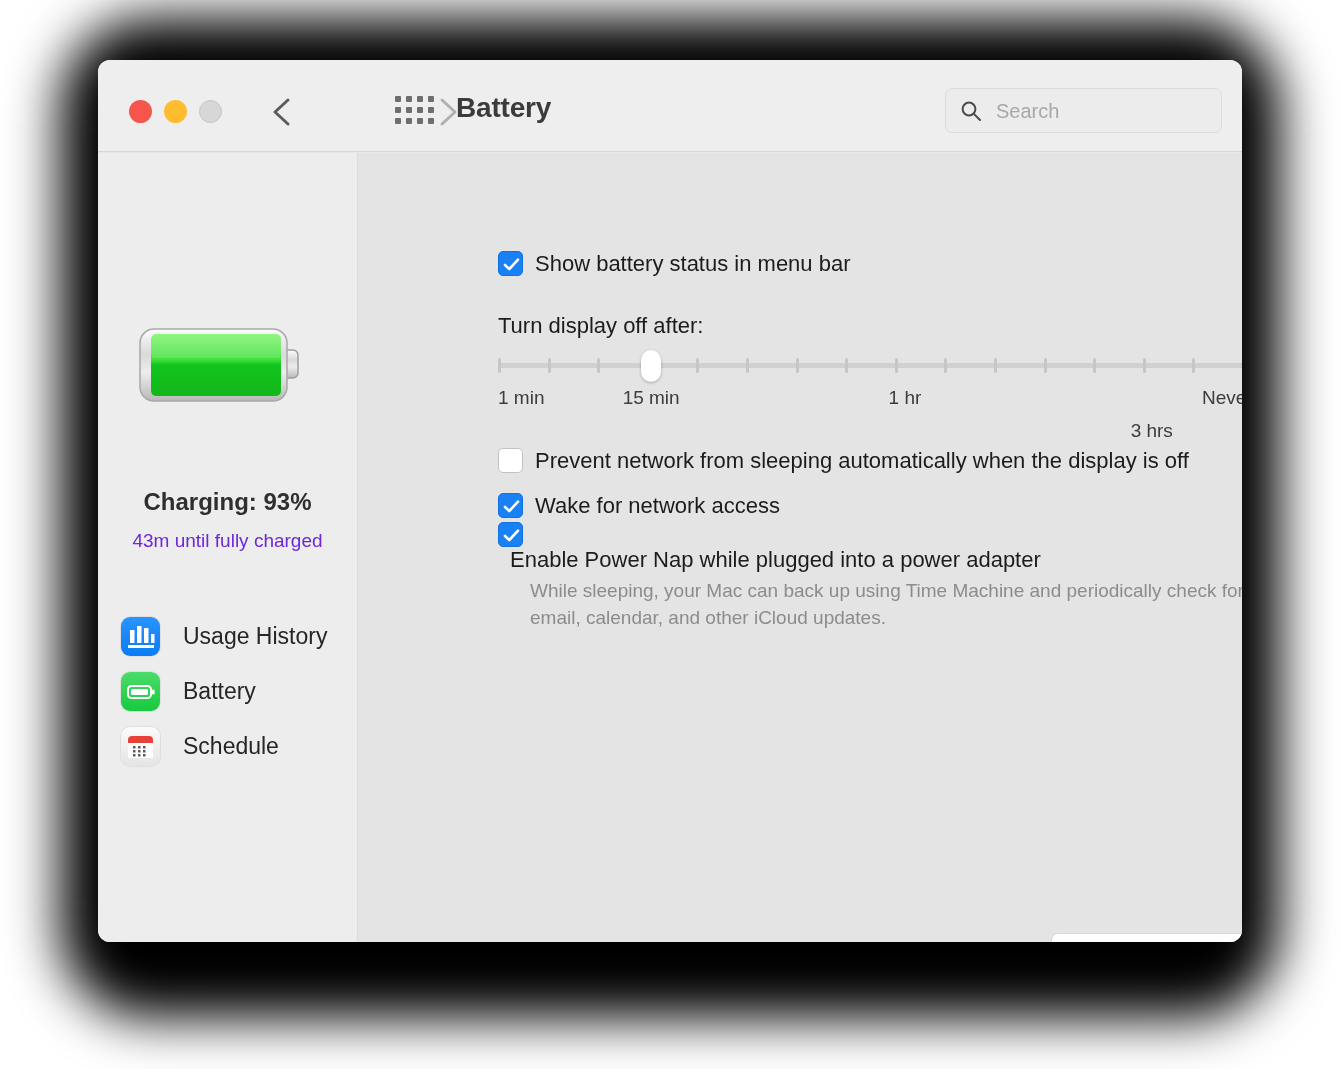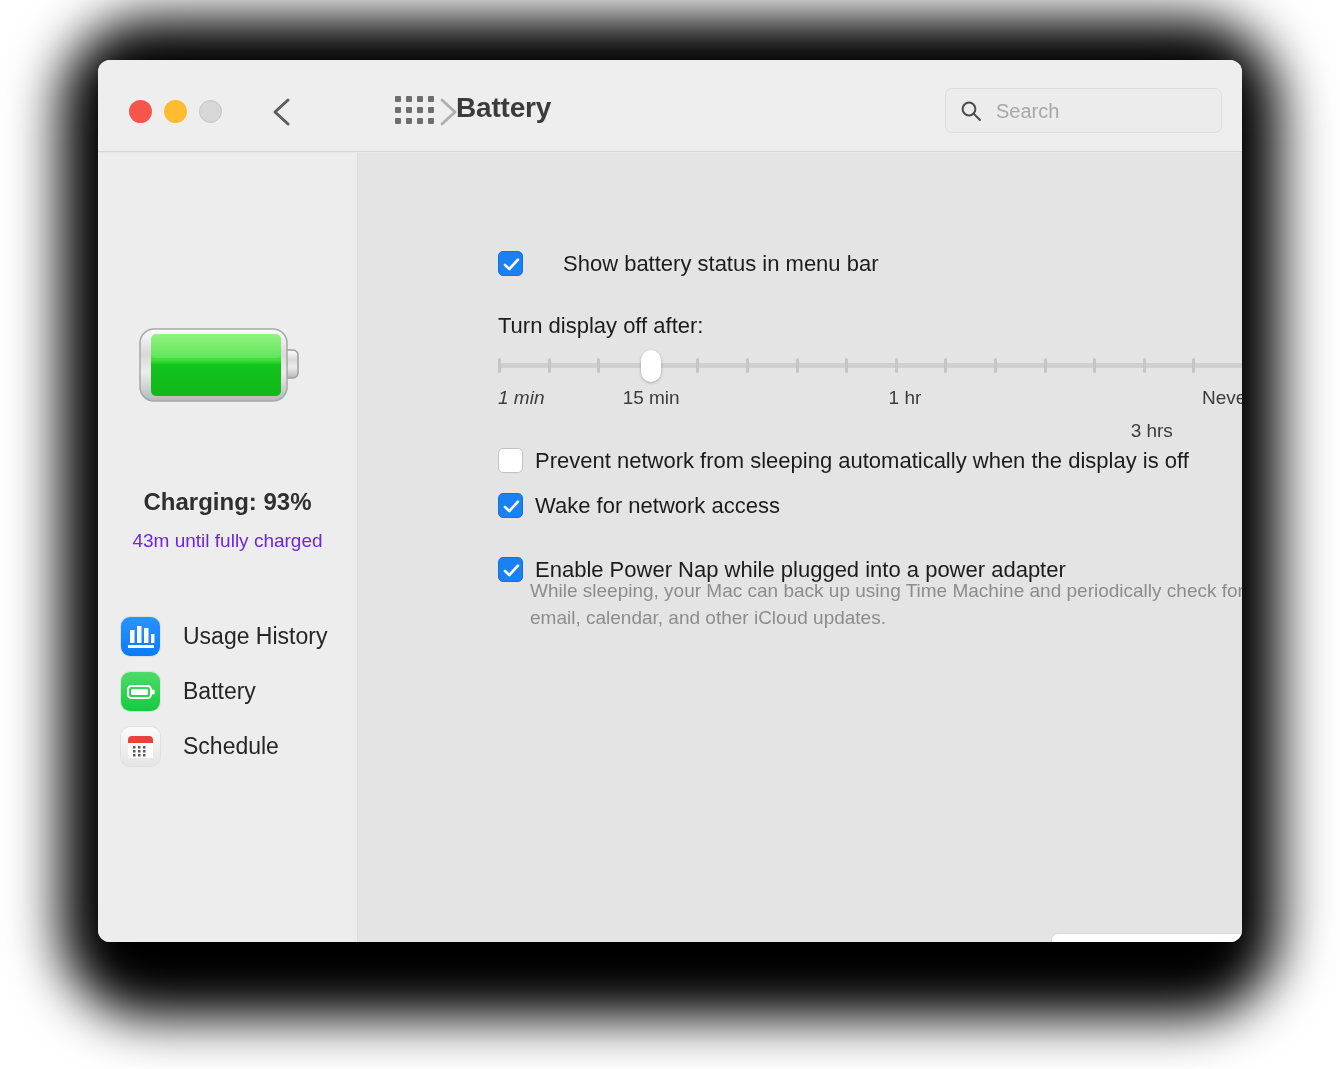--- a/index.html
+++ b/index.html
@@ -236,24 +236,24 @@
   }
   .checkbox.on svg { position: absolute; left: 3px; top: 3px; }
   .cb-label {
     margin-left: 12px;
     font-size: 22px;
     color: #1c1c1c;
     line-height: 25px;
     white-space: nowrap;
   }
 
-  #row-menubar { left: 140px; top: 98px; gap: 28px; }
+  #row-menubar { left: 140px; top: 98px; }
   #row-prevent { left: 140px; top: 295px; }
   #row-wake    { left: 140px; top: 340px; }
-  #row-nap     { left: 140px; top: 404px; }
+  #row-nap     { left: 140px; top: 369px; flex-direction: column; }
 
   #display-off-label {
     position: absolute;
     left: 140px;
     top: 160px;
     font-size: 22px;
     color: #1c1c1c;
   }
 
   
@@ -483,21 +483,21 @@
           <div class="tick" style="left: 396.8px;"></div>
           <div class="tick" style="left: 446.4px;"></div>
           <div class="tick" style="left: 496px;"></div>
           <div class="tick" style="left: 545.6px;"></div>
           <div class="tick" style="left: 595.2px;"></div>
           <div class="tick" style="left: 644.8px;"></div>
           <div class="tick" style="left: 694.4px;"></div>
         </div>
       <div id="slider-knob" style="left: 153.135px;"></div>
       <div id="slider-labels">
-          <div class="slider-tick-label" style="left: 0px; font-style: italic;">1 min</div>
+          <div class="slider-tick-label" style="left: 0px;">1 min</div>
           <div class="slider-tick-label" style="left: 124.635px;">15 min</div>
           <div class="slider-tick-label" style="left: 390.615px;">1 hr</div>
           <div class="slider-tick-label" style="left: 632.625px; margin-top: 33px;">3 hrs</div>
           <div class="slider-tick-label" style="left: 704px;">Never</div>
         </div>
     </div>
 
     <div class="cb-row" id="row-prevent">
       <span class="checkbox off"></span>
       <span class="cb-label">Prevent network from sleeping automatically when the display is off</span>

